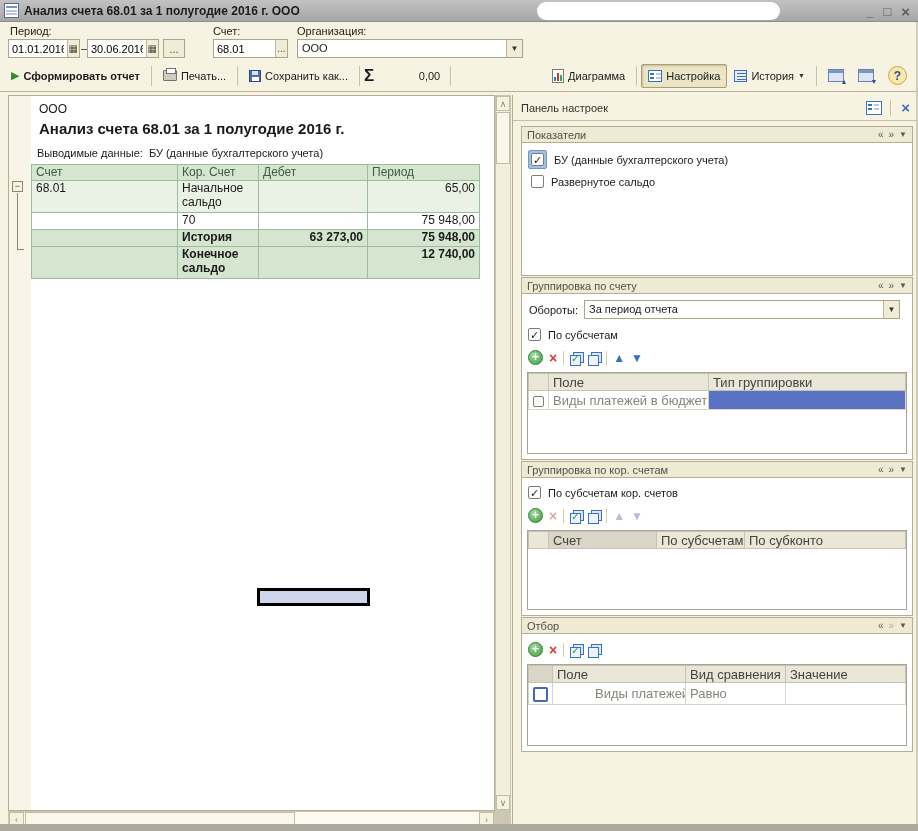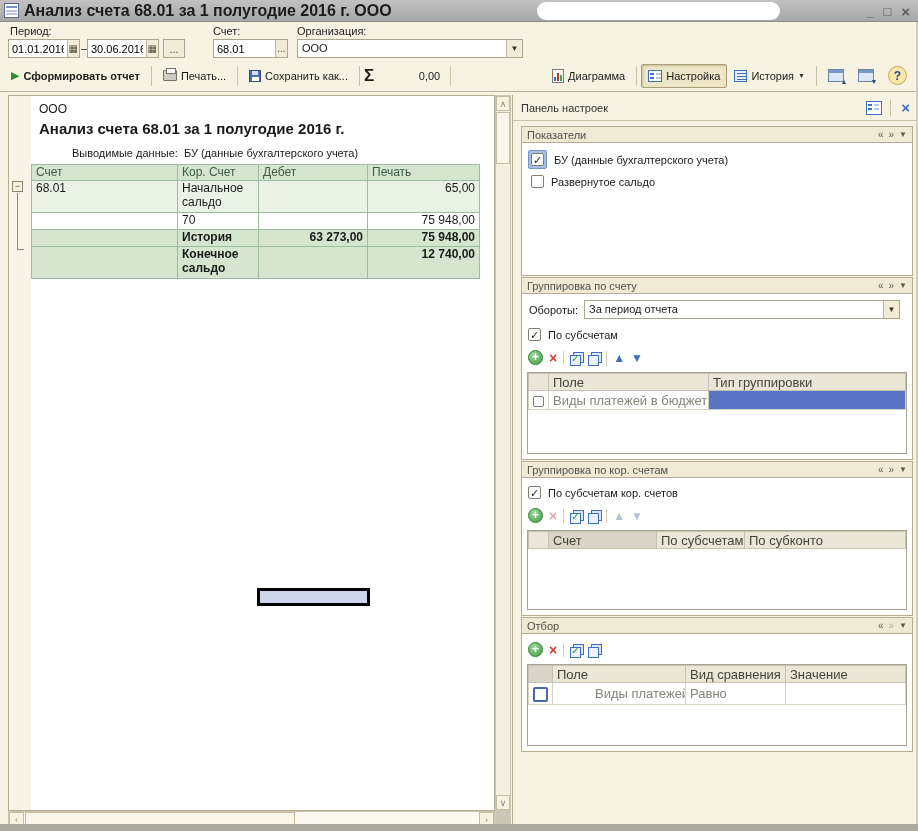--- a/index.html
+++ b/index.html
@@ -4,21 +4,21 @@
 <style>
   * { margin:0; padding:0; box-sizing:border-box; }
   html,body { width:918px; height:831px; }
   body { font-family:"Liberation Sans","DejaVu Sans",sans-serif; font-size:11px; color:#1a1a1a; background:#f7f3e2; position:relative; overflow:hidden; }
   .abs { position:absolute; }
 
   
   .titlebar { left:0; top:0; width:918px; height:22px; background:linear-gradient(#c2c2c2,#a6a6a6); border-bottom:1px solid #8e8e8e; display:flex; align-items:center; }
   .app-icon { width:15px; height:15px; margin:0 5px 0 4px; background:#fff; border:1px solid #5a6b8c; position:relative; }
   .app-icon::before { content:""; position:absolute; left:1px; top:2px; right:1px; height:2px; background:#7a93c0; box-shadow:0 4px 0 #b9c6dd, 0 7px 0 #b9c6dd; }
-  .win-title { font-weight:bold; font-size:16px; color:#1c1c1c; white-space:nowrap; }
+  .win-title { font-weight:bold; font-size:12px; color:#1c1c1c; white-space:nowrap; }
   .title-redact { left:537px; top:2px; width:243px; height:18px; background:#fff; border-radius:9px; }
   .win-btns { position:absolute; right:8px; top:0; height:22px; display:flex; align-items:center; gap:10px; color:#5c5c5c; font-weight:bold; font-size:13px; }
   .win-btns span { cursor:default; }
 
   
   .filterbar { left:0; top:22px; width:918px; height:38px; background:#f7f3e2; }
   .flabel { top:3px; font-size:11px; color:#222; }
   .field { display:flex; align-items:stretch; background:#fff; border:1px solid #a9a68c; height:19px; }
   .field input { border:none; outline:none; background:transparent; font-family:inherit; font-size:11px; padding:0 3px; width:100%; }
   .mini-btn { width:15px; background:#f1ecd6; border-left:1px solid #bdb89c; display:flex; align-items:center; justify-content:center; font-size:10px; color:#4a4a38; }
@@ -56,21 +56,21 @@
   .help-btn { width:19px; height:19px; border-radius:50%; background:#f6e8a8; border:1px solid #c2a84e; color:#2c4c9c; font-weight:bold; font-size:12px; display:flex; align-items:center; justify-content:center; }
 
   
   .report-pane { left:8px; top:95px; width:487px; height:716px; background:#fff; border:1px solid #b5ad92; overflow:hidden; }
   .grp-margin { position:absolute; left:0; top:0; width:22px; height:100%; background:#f8f5e8; }
   .grp-minus { position:absolute; left:3px; top:85px; width:11px; height:11px; background:#f5f2e0; border:1px solid #8a8a6a; color:#4c4c3a; font-size:9px; line-height:9px; text-align:center; }
   .grp-line { position:absolute; left:8px; top:97px; width:1px; height:56px; background:#8a8a6a; }
   .grp-tick { position:absolute; left:8px; top:153px; width:7px; height:1px; background:#8a8a6a; }
   .rep-org { left:30px; top:6px; font-size:12px; }
   .rep-title { left:30px; top:24px; font-size:15px; font-weight:bold; }
-  .rep-sub { left:28px; top:51px; font-size:11px;margin-left:35px; }
+  .rep-sub { left:28px; top:51px; font-size:11px; }
   table.rep { position:absolute; left:22px; top:68px; border-collapse:collapse; table-layout:fixed; font-size:12px; }
   table.rep td, table.rep th { border:1px solid #9dbb9d; padding:0 4px; vertical-align:top; overflow:hidden; white-space:normal; }
   table.rep th { background:#d5e5d0; color:#3d5c45; font-weight:normal; text-align:left; height:16px; }
   tr.r-light td { background:#e9f2e4; }
   tr.r-total td { background:#d5e5d0; font-weight:bold; }
   td.num { text-align:right; white-space:nowrap; }
   .sel-box { left:248px; top:492px; width:113px; height:18px; background:#cfd6ec; border:3px solid #000; }
 
   
   .vscroll { left:495px; top:95px; width:16px; height:716px; background:#f3efde; border:1px solid #cbc7ae; }
@@ -228,21 +228,21 @@
         <col style="width:146px">
         <col style="width:81px">
         <col style="width:109px">
         <col style="width:112px">
       </colgroup>
     <tbody>
         <tr>
       <th>Счет</th>
       <th>Кор. Счет</th>
       <th>Дебет</th>
-      <th>Печать</th>
+      <th>Период</th>
     </tr>
     <tr class="r-light" style="height:32px">
       <td>68.01</td>
       <td>Начальное сальдо</td>
       <td class="num"></td>
       <td class="num">65,00</td>
     </tr>
     <tr style="height:17px">
       <td></td>
       <td>70</td>

